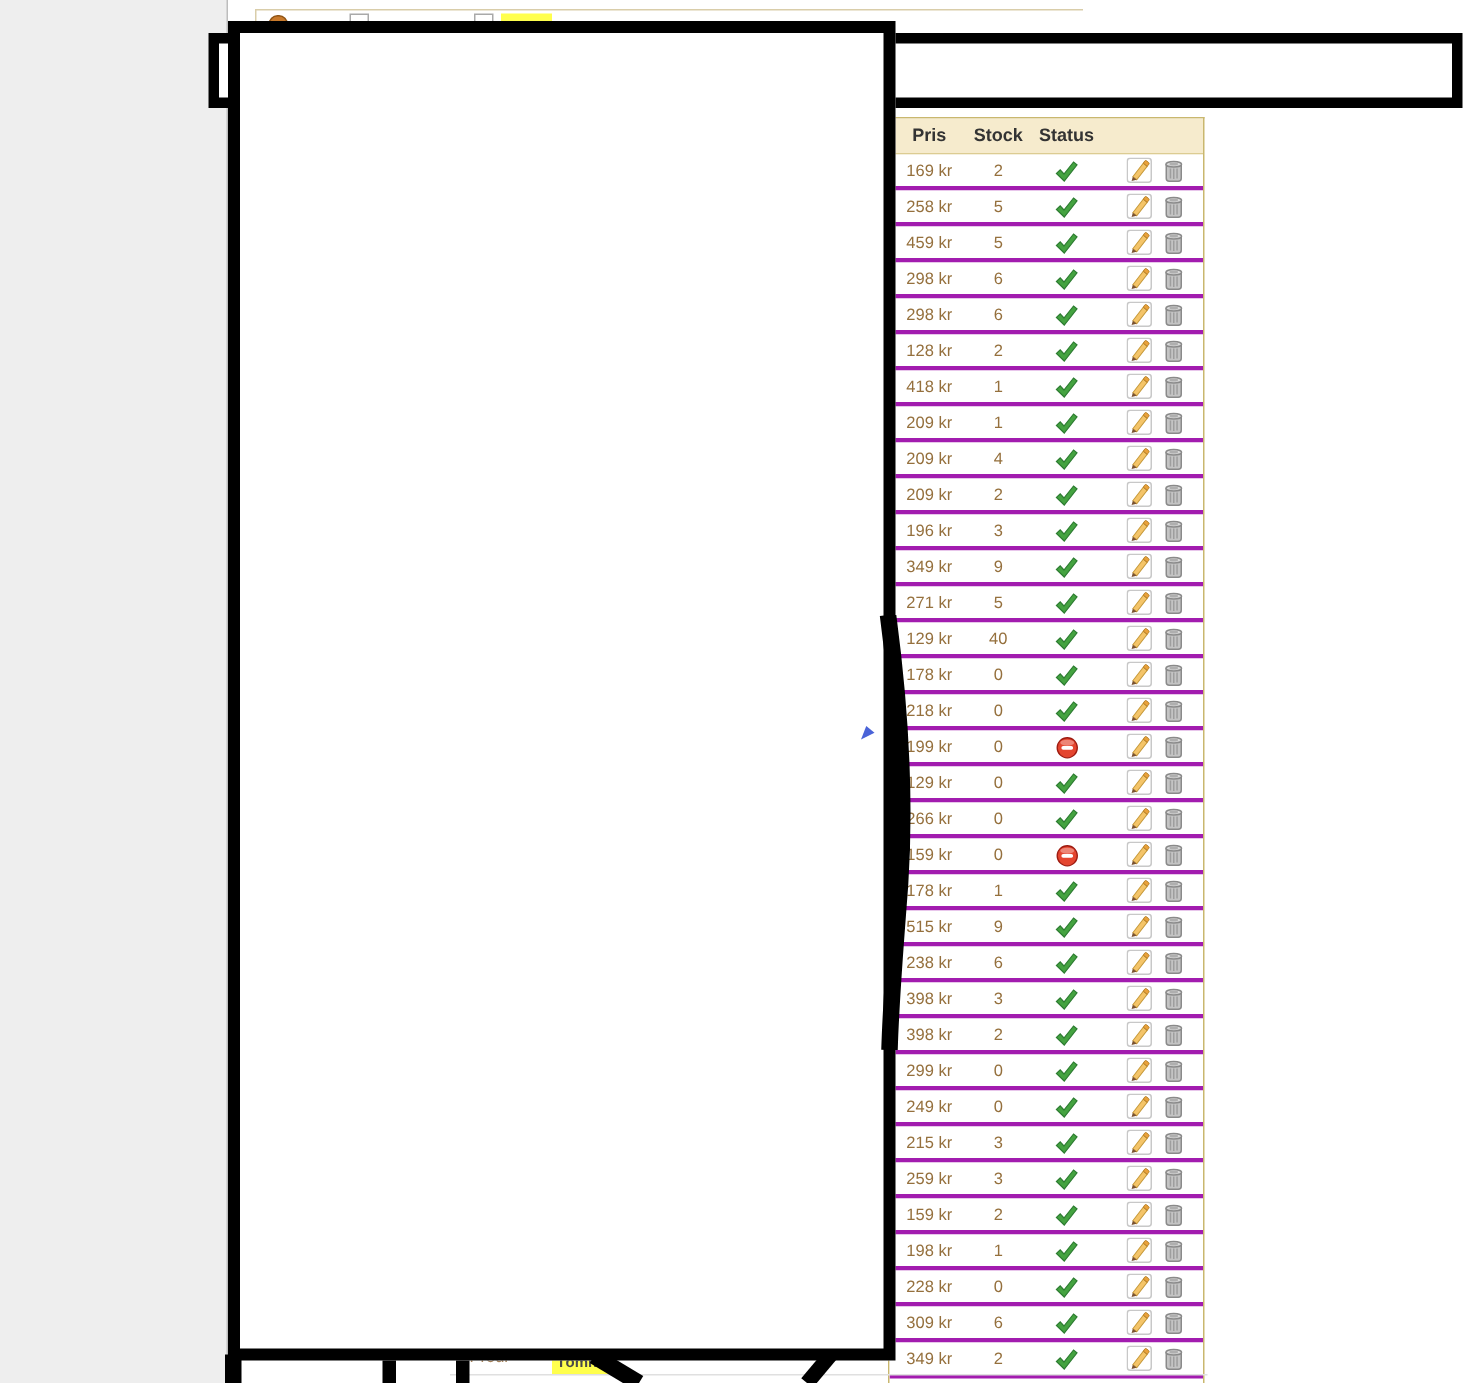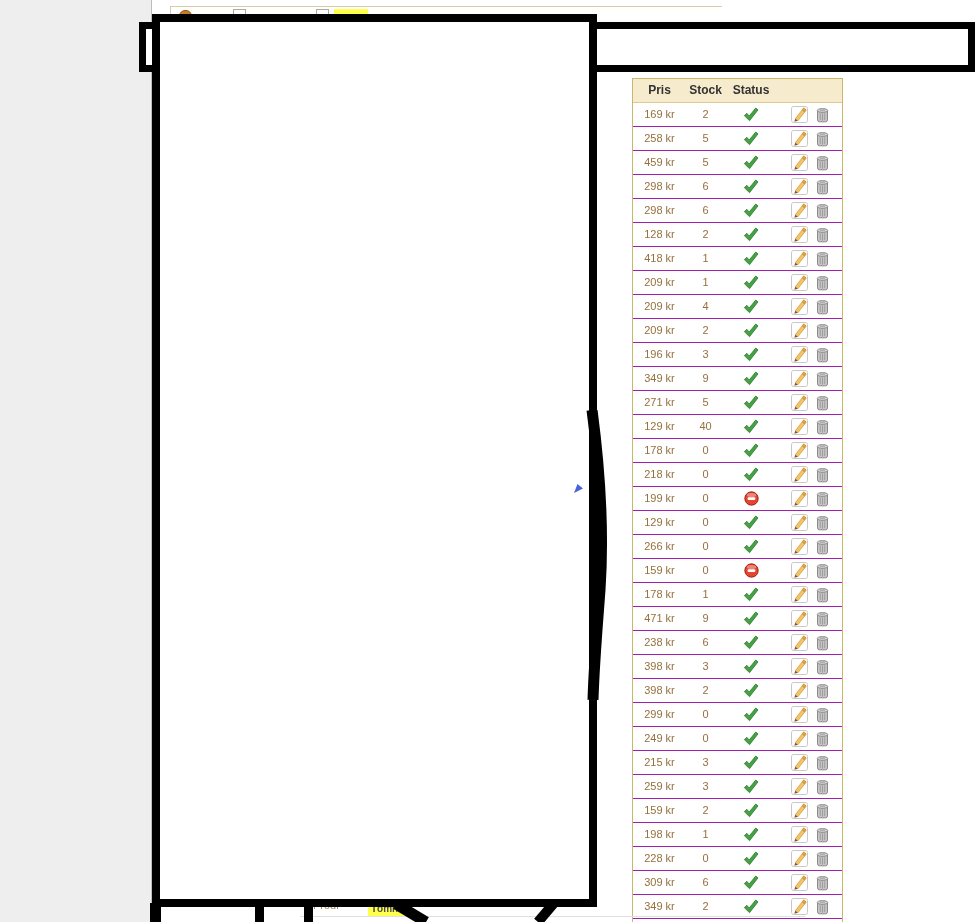--- a/index.html
+++ b/index.html
@@ -15,26 +15,26 @@
   .tb-ico { position:absolute; }
   .ico-orange-blob { left:8px; top:3px; width:13px; height:8px; background:#C97A2C;
                      border:1px solid #8F5415; border-radius:6px 6px 2px 2px; }
   .ico-page { width:13px; height:11px; background:#fff; border:1px solid #A9A9A9; top:2px; }
   .ico-page::after { content:""; position:absolute; right:-3px; bottom:-2px; width:6px; height:5px;
                      background:#E08A2E; border:1px solid #9C5E12; }
   .ico-page.p1 { left:62px; } .ico-page.p2 { left:145px; }
   .ico-yellow { left:163px; top:2px; width:34px; height:8px; background:#FFFF4D; }
 
   
-  .ptable { position:absolute; left:632px; top:78px; width:211px; height:844px;
+  .ptable { position:absolute; left:592px; top:78px; width:211px; height:844px;
             overflow:hidden; background:#fff; border:1px solid #C9B76E; border-bottom:none; }
   .prow, .phead { display:flex; width:209px; height:24px; }
   .phead { background:#F6EBCD; border-bottom:1px solid #DCCC92; }
   .phead .cell { font-size:12px; font-weight:bold; color:#333; line-height:23px; }
-  .prow { background:#fff; border-bottom:1px solid #a21caf; }
+  .prow { background:#fff; border-bottom:3px solid #a21caf; }
   .cell { text-align:center; line-height:23px; font-size:11px; overflow:hidden; }
   .c-price { width:53px; color:#95703D; }
   .c-stock { width:39px; color:#95703D; }
   .c-status { width:52px; }
   .c-actions { width:65px; display:flex; align-items:center; justify-content:center; gap:8px; }
   .statusicon, .actbtn { display:inline-flex; align-items:center; justify-content:center; cursor:pointer; }
   .statusicon svg { margin-top:4px; }
 
   
   .frag-text { position:absolute; left:313px; top:899px; font-size:11px; color:#A5825A; }
@@ -683,21 +683,21 @@
                 <line x1="4.3" y1="6.4" x2="4.3" y2="13" stroke="#9E9E9E"></line>
                 <line x1="6.5" y1="6.4" x2="6.5" y2="13.3" stroke="#9E9E9E"></line>
                 <line x1="8.7" y1="6.4" x2="8.7" y2="13" stroke="#9E9E9E"></line>
                 <ellipse cx="6.5" cy="3.5" rx="5.2" ry="1.9" fill="#D9D9D9" stroke="#8A8A8A"></ellipse>
                 <ellipse cx="6.5" cy="3.3" rx="2.9" ry="1" fill="#AFAFAF"></ellipse>
               </svg>
             </span>
           </div>
         </div>
         <div class="prow">
-          <div class="cell c-price">471 kr</div>
+          <div class="cell c-price">515 kr</div>
           <div class="cell c-stock">9</div>
           <div class="cell c-status"><span class="statusicon">
               <svg width="16" height="15" viewBox="0 0 16 15">
                 <path d="M1.3 8.6 L3.8 6.3 L6.3 9 L12.7 1 L15 2.9 L6.5 13.7 Z" fill="#44A340" stroke="#2E7D32" stroke-width="0.8"></path>
               </svg>
             </span></div>
           <div class="cell c-actions">
             <span class="actbtn">
               <svg width="17" height="17" viewBox="0 0 17 17">
                 <rect x="0.5" y="0.5" width="16" height="16" rx="2" fill="#FFFFFF" stroke="#C8C8C8"></rect>

